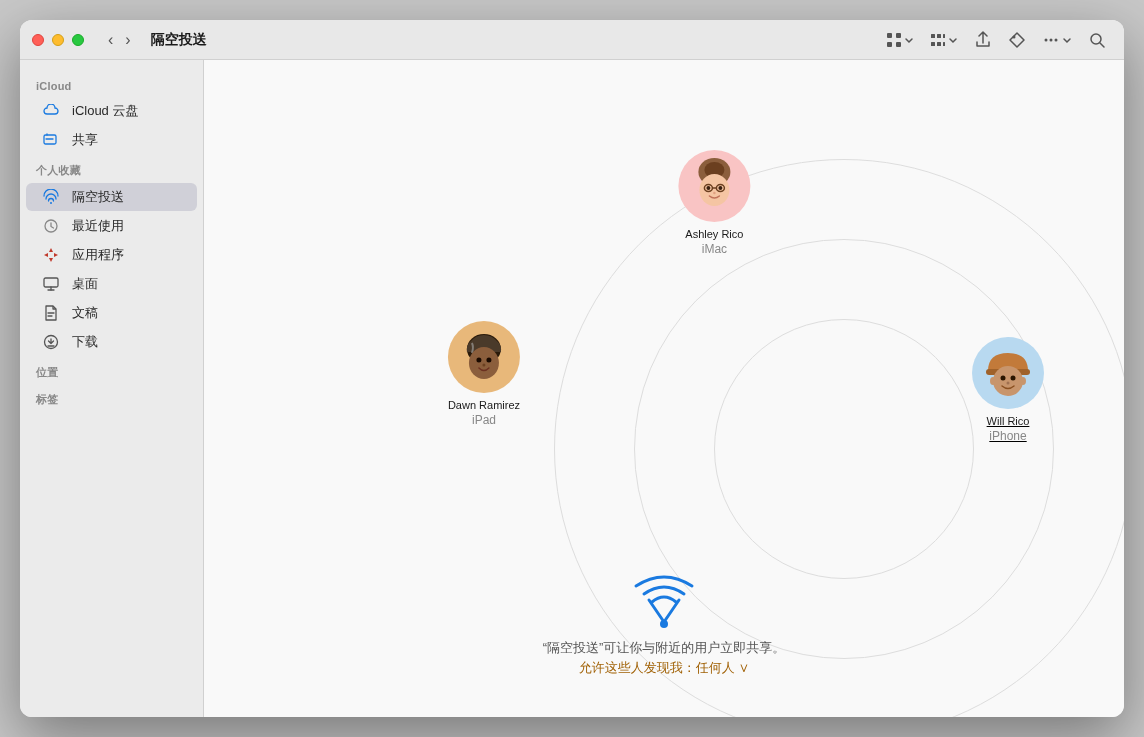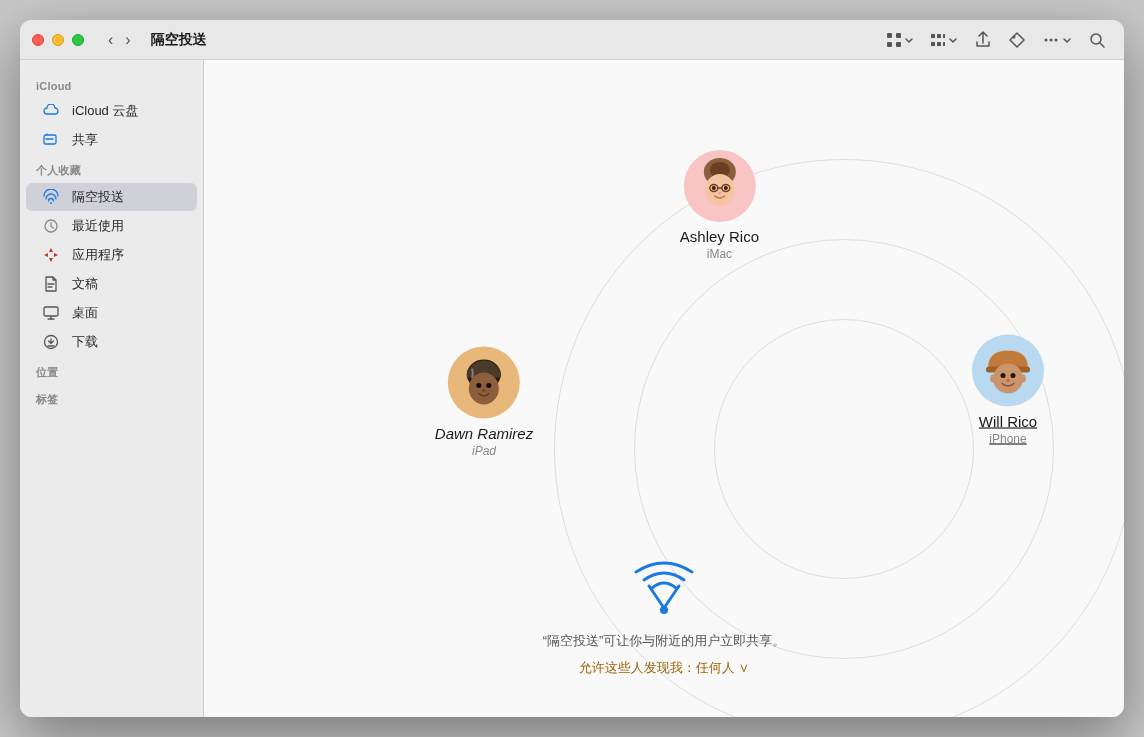--- a/index.html
+++ b/index.html
@@ -177,21 +177,21 @@
       align-items: center;
       justify-content: center;
       font-size: 44px;
     }
 
     .device-avatar.pink { background: #f9c4c4; }
     .device-avatar.tan { background: #e8b87a; }
     .device-avatar.blue { background: #b8d9f0; }
 
     .device-name {
-      font-size: 15px;
+      font-size: 11px;
       font-weight: 500;
       color: #1a1a1a;
       text-align: center;
     }
 
     .device-type {
       font-size: 12px;
       color: #888;
       text-align: right;
       margin-top: -4px;
@@ -347,38 +347,38 @@
             <path d="M8 15l-2-4h4l-2 4z" fill="#c0392b"></path>
             <path d="M1 8l4-2v4L1 8z" fill="#c0392b"></path>
             <path d="M15 8l-4 2V6l4 2z" fill="#c0392b"></path>
           </svg>
         </span>
         <span>应用程序</span>
       </div>
 
       <div class="sidebar-item">
         <span class="sidebar-icon">
+          <svg width="16" height="14" viewBox="0 0 16 14" fill="none">
+            <rect x="1" y="1" width="14" height="9" rx="1.5" stroke="#555" stroke-width="1.3"></rect>
+            <path d="M5 13h6" stroke="#555" stroke-width="1.3" stroke-linecap="round"></path>
+            <path d="M8 10v3" stroke="#555" stroke-width="1.3" stroke-linecap="round"></path>
+          </svg>
+        </span>
+        <span>桌面</span>
+      </div>
+
+      <div class="sidebar-item">
+        <span class="sidebar-icon">
           <svg width="14" height="16" viewBox="0 0 14 16" fill="none">
             <path d="M2 1h7l3 3v11H2V1z" stroke="#555" stroke-width="1.3" stroke-linejoin="round"></path>
             <path d="M9 1v3h3" stroke="#555" stroke-width="1.3" stroke-linejoin="round"></path>
             <path d="M4 8h6M4 11h4" stroke="#555" stroke-width="1.3" stroke-linecap="round"></path>
           </svg>
         </span>
         <span>文稿</span>
-      </div>
-
-      <div class="sidebar-item">
-        <span class="sidebar-icon">
-          <svg width="16" height="14" viewBox="0 0 16 14" fill="none">
-            <rect x="1" y="1" width="14" height="9" rx="1.5" stroke="#555" stroke-width="1.3"></rect>
-            <path d="M5 13h6" stroke="#555" stroke-width="1.3" stroke-linecap="round"></path>
-            <path d="M8 10v3" stroke="#555" stroke-width="1.3" stroke-linecap="round"></path>
-          </svg>
-        </span>
-        <span>桌面</span>
       </div>
 
       <div class="sidebar-item">
         <span class="sidebar-icon">
           <svg width="16" height="16" viewBox="0 0 16 16" fill="none">
             <circle cx="8" cy="8" r="6.5" stroke="#555" stroke-width="1.3"></circle>
             <path d="M8 5v4.5M5.5 7l2.5 2.5L10.5 7" stroke="#555" stroke-width="1.3" stroke-linecap="round" stroke-linejoin="round"></path>
             <path d="M5 12h6" stroke="#555" stroke-width="1.3" stroke-linecap="round"></path>
           </svg>
         </span>
@@ -420,21 +420,21 @@
 
               <path d="M25 40 Q30 44 35 40" stroke="#C0725A" stroke-width="1.5" fill="none" stroke-linecap="round"></path>
 
               <circle cx="30" cy="37" r="1.2" fill="#e0a080"></circle>
             </svg>
           </div>
           <span class="device-name">Ashley Rico</span>
           <span class="device-type">iMac</span>
         </div>
 
-        <div class="device-contact" style="top: 342px; left: 280px; transform: translate(-50%, -50%); font-style: italic;">
+        <div class="device-contact" style="top: 314px; left: 280px; transform: translate(-50%, -50%);">
           <div class="device-avatar tan">
             <svg width="60" height="60" viewBox="0 0 60 60" fill="none">
 
               <ellipse cx="30" cy="22" rx="17" ry="15" fill="#2a1a0a"></ellipse>
               <path d="M13 25 Q12 18 17 14 Q22 8 30 8 Q38 8 43 14 Q48 18 47 25" fill="#4a3a2a"></path>
 
               <path d="M18 16 Q20 20 18 26" stroke="#aaa" stroke-width="2" opacity="0.6"></path>
 
               <ellipse cx="30" cy="36" rx="15" ry="16" fill="#8B5E3C"></ellipse>
 
@@ -468,21 +468,21 @@
 
               <ellipse cx="15" cy="38" rx="3" ry="4" fill="#C8956C"></ellipse>
               <ellipse cx="45" cy="38" rx="3" ry="4" fill="#C8956C"></ellipse>
             </svg>
           </div>
           <span class="device-name">Will Rico</span>
           <span class="device-type">iPhone</span>
         </div>
       </div>
 
-      <div style="position:absolute; bottom:40px; left:0; right:0; display:flex; flex-direction:column; align-items:center; gap:9px;">
+      <div style="position:absolute; bottom:40px; left:0; right:0; display:flex; flex-direction:column; align-items:center; gap:2px;">
 
         <svg class="airdrop-icon" width="80" height="70" viewBox="0 0 80 70" fill="none">
           <path d="M40 60 L25 38" stroke="#1a7ae0" stroke-width="3" stroke-linecap="round"></path>
           <path d="M40 60 L55 38" stroke="#1a7ae0" stroke-width="3" stroke-linecap="round"></path>
           <path d="M28 40 Q40 30 52 40" stroke="#1a7ae0" stroke-width="3" stroke-linecap="round" fill="none"></path>
           <path d="M20 32 Q40 18 60 32" stroke="#1a7ae0" stroke-width="3" stroke-linecap="round" fill="none"></path>
           <path d="M12 24 Q40 6 68 24" stroke="#1a7ae0" stroke-width="3" stroke-linecap="round" fill="none"></path>
           <circle cx="40" cy="62" r="4" fill="#1a7ae0"></circle>
         </svg>
 

